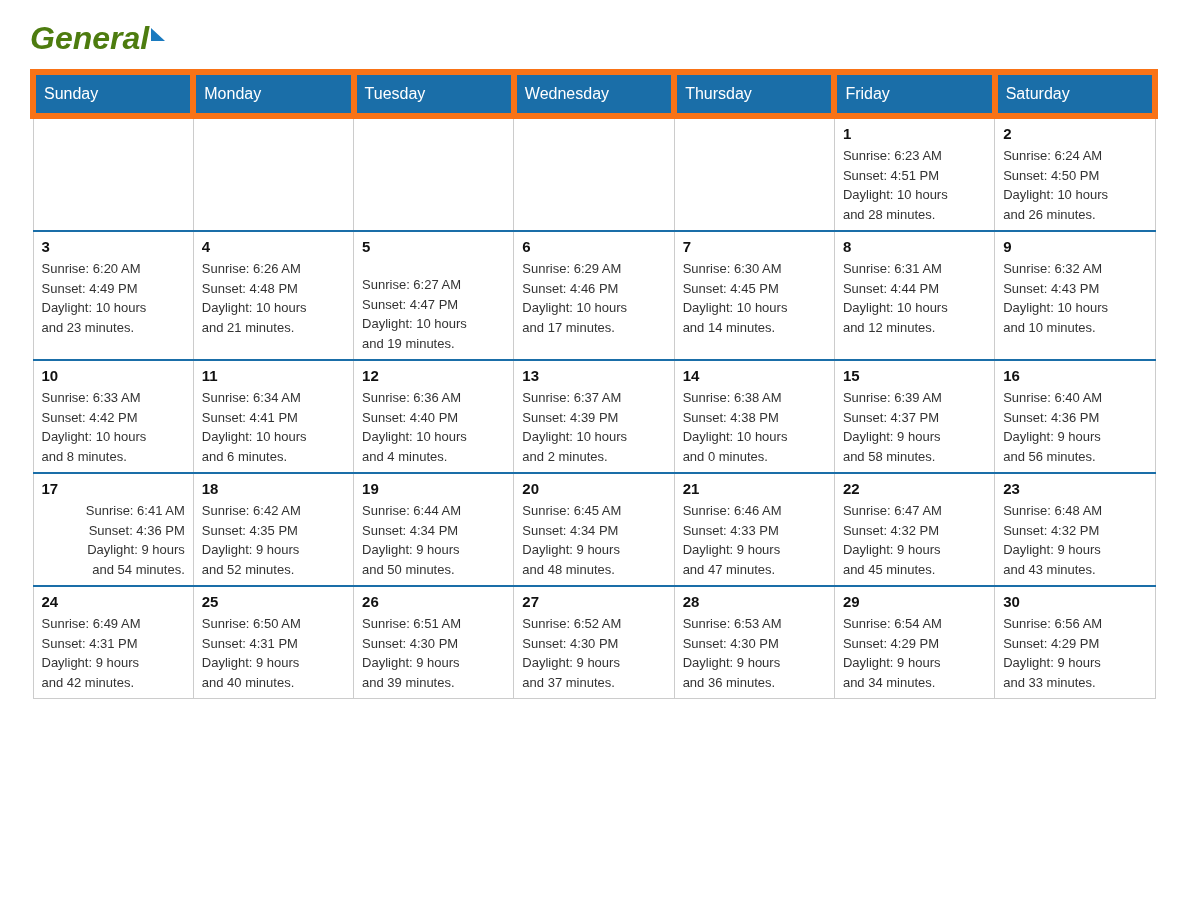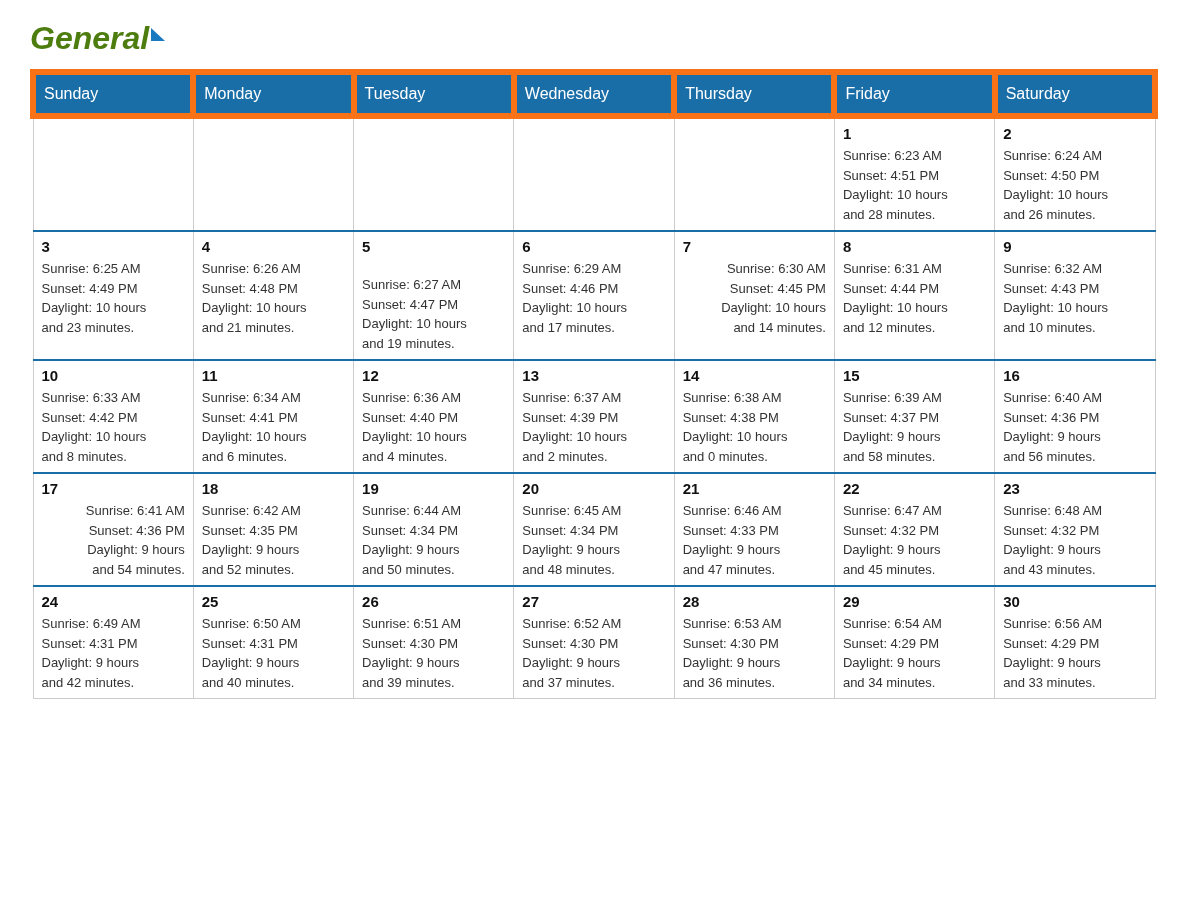--- a/index.html
+++ b/index.html
@@ -160,21 +160,21 @@
           <span class="day-num">2</span>
           <div class="day-info" style="white-space: pre-line;">Sunrise: 6:24 AM
 Sunset: 4:50 PM
 Daylight: 10 hours
 and 26 minutes.</div>
         </td>
       </tr>
       <tr>
         <td>
           <span class="day-num">3</span>
-          <div class="day-info" style="white-space: pre-line;">Sunrise: 6:25 AM
+          <div class="day-info" style="white-space: pre-line;">Sunrise: 6:20 AM
 Sunset: 4:49 PM
 Daylight: 10 hours
 and 23 minutes.</div>
         </td>
         <td>
           <span class="day-num">4</span>
           <div class="day-info" style="white-space: pre-line;">Sunrise: 6:26 AM
 Sunset: 4:48 PM
 Daylight: 10 hours
 and 21 minutes.</div>
@@ -188,21 +188,21 @@
         </td>
         <td>
           <span class="day-num">6</span>
           <div class="day-info" style="white-space: pre-line;">Sunrise: 6:29 AM
 Sunset: 4:46 PM
 Daylight: 10 hours
 and 17 minutes.</div>
         </td>
         <td>
           <span class="day-num">7</span>
-          <div class="day-info" style="white-space: pre-line; text-align: right;">Sunrise: 6:30 AM
+          <div class="day-info" style="white-space: pre-line;">Sunrise: 6:30 AM
 Sunset: 4:45 PM
 Daylight: 10 hours
 and 14 minutes.</div>
         </td>
         <td>
           <span class="day-num">8</span>
           <div class="day-info" style="white-space: pre-line;">Sunrise: 6:31 AM
 Sunset: 4:44 PM
 Daylight: 10 hours
 and 12 minutes.</div>

